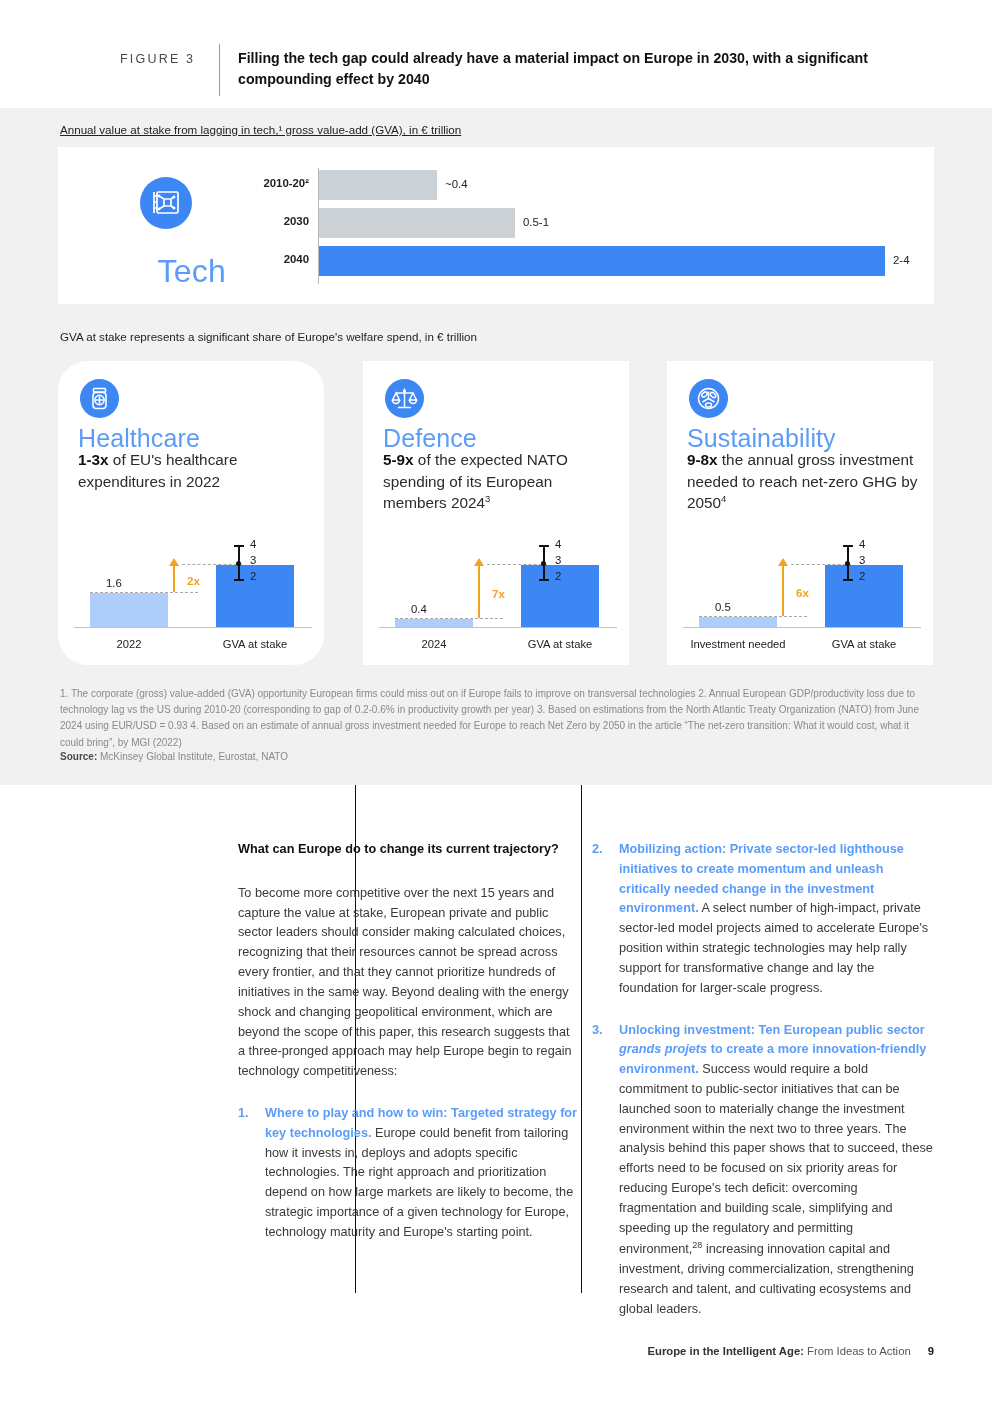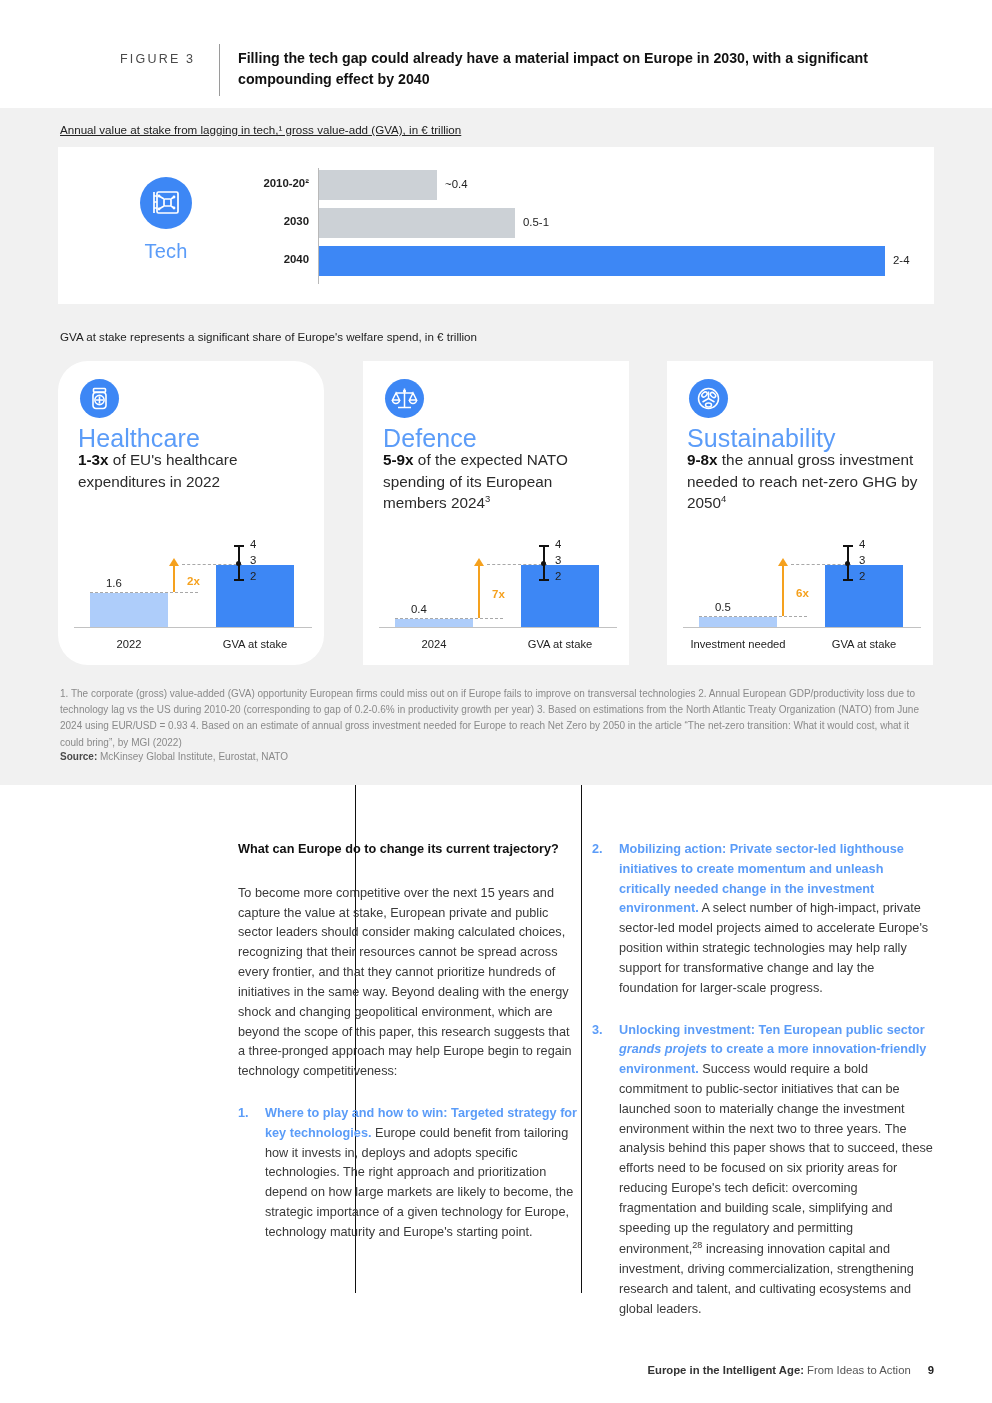--- a/index.html
+++ b/index.html
@@ -49,22 +49,23 @@
     width: 876px; height: 157px; background: #ffffff;
   }
   .tech-icon-wrap {
     position: absolute; left: 48px; top: 30px; width: 120px; text-align: center;
   }
   .circle-icon {
     width: 52px; height: 52px; border-radius: 50%;
     background: #3d87f5; display: inline-block; position: relative;
   }
   .tech-word {
-    margin-top: 7px; font-size: 20px; color: #5b9cf8; font-weight: 400;
+    margin-top: 20px; font-size: 32px; color: #5b9cf8; font-weight: 400;
     letter-spacing: .2px;
+    text-align: right;
   }
   .tech-chart { position: absolute; left: 196px; top: 17px; width: 660px; height: 124px; }
   .tech-axis {
     position: absolute; left: 64px; top: 4px; width: 1px; height: 116px; background: #b9b9b9;
   }
   .trow { position: absolute; left: 0; height: 30px; width: 660px; }
   .trow .tlabel {
     position: absolute; right: 605px; top: 7px; width: 120px; text-align: right;
     font-size: 11.4px; color: #222; white-space: nowrap; font-weight: bold;
   }
@@ -159,21 +160,21 @@
   .numitem { position: relative; padding-left: 27px; margin-bottom: 22px; }
   .numitem .num {
     position: absolute; left: 0; top: 0; color: #5b9cf8; font-weight: bold;
   }
   .numitem .lead { color: #5b9cf8; font-weight: bold; }
   .numitem .lead i { font-style: italic; }
   .numitem sup { font-size: 9px; }
 
   .footer {
     position: absolute; right: 58px; top: 1345px;
-    font-size: 11.3px; color: #555; margin-top: 19px;
+    font-size: 11.3px; color: #555;
   }
   .footer b { font-weight: bold; color: #333; }
   .footer .pg { font-weight: bold; color: #222; margin-left: 17px; }
 </style>
 </head>
 <body>
 
 <div class="page">
 
   <div class="fig-header">

